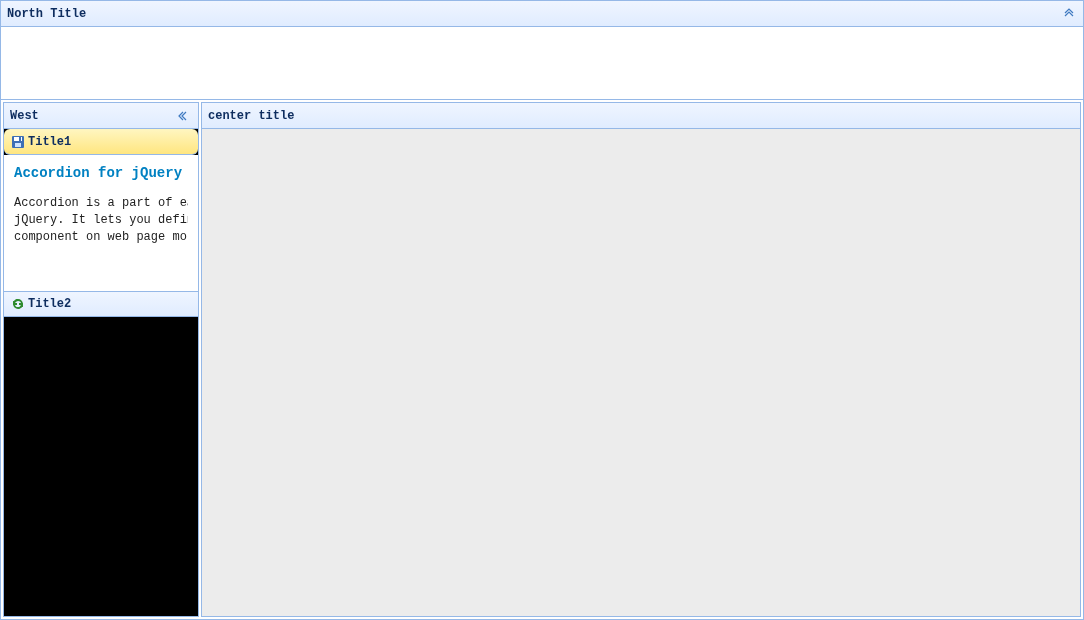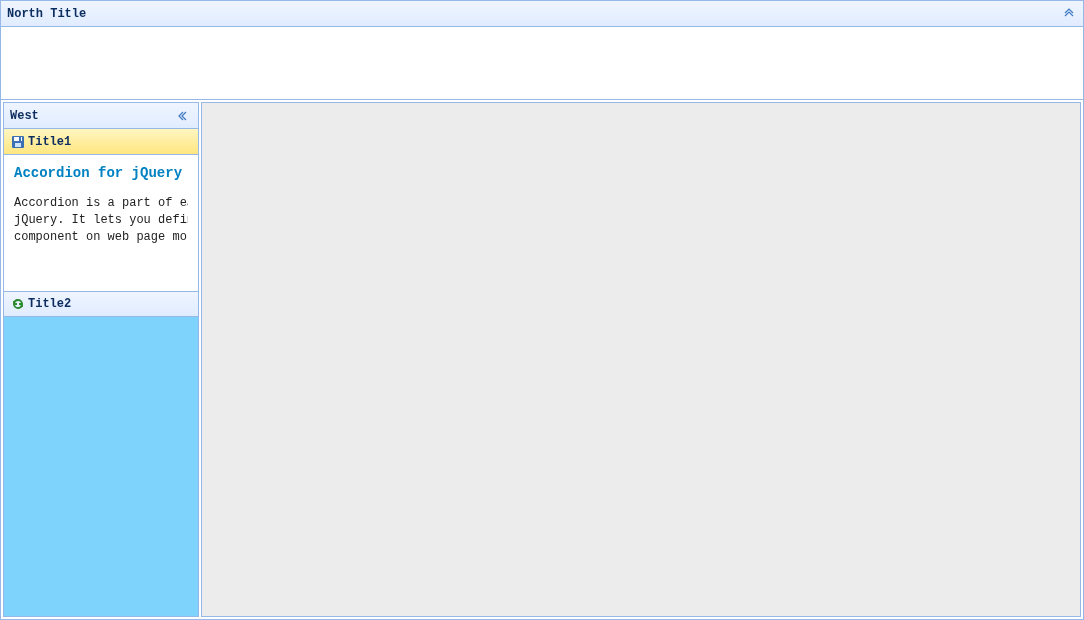--- a/index.html
+++ b/index.html
@@ -41,41 +41,41 @@
   display: flex;
   flex: 1;
   overflow: hidden;
 }
 .west {
   width: 196px;
   border: 1px solid #95B8E7;
   margin: 2px 0 2px 2px;
   display: flex;
   flex-direction: column;
-  background: #7dd3fc;
+  background: #000000;
 }
 .west-body {
   flex: 1;
   display: flex;
   flex-direction: column;
   overflow: hidden;
 }
 .accordion-header {
   background: linear-gradient(to bottom, #EFF5FF 0%, #E0ECFF 100%);
   border-bottom: 1px solid #95B8E7;
   border-top: 1px solid #95B8E7;
   padding: 4px 6px;
   color: #0E2D5F;
   font-weight: bold;
   font-size: 12px;
   display: flex;
   align-items: center;
   height: 26px;
 }
-.accordion-header:first-child { border-top: none; }
+.accordion-header:first-child { border-top: none; border-radius: 6px; }
 .accordion-header.selected {
   background: linear-gradient(to bottom, #FFF6C1 0%, #FFE680 100%);
 }
 .accordion-header .icon {
   width: 16px;
   height: 16px;
   margin-right: 2px;
   display: inline-flex;
   align-items: center;
   justify-content: center;
@@ -182,17 +182,20 @@
             </svg>
           </span>
           <span>Title2</span>
         </div>
 
 
       </div>
     </div>
 
     <div class="center">
+      <div class="panel-header">
+        <span>center title</span>
+      </div>
       <div class="center-body"></div>
     </div>
 
   </div>
 </div>
 
 </body></html>

